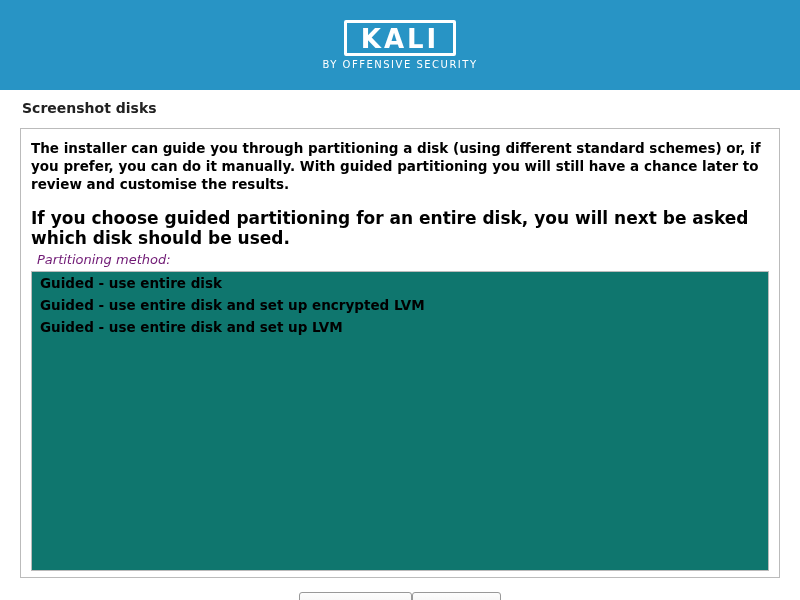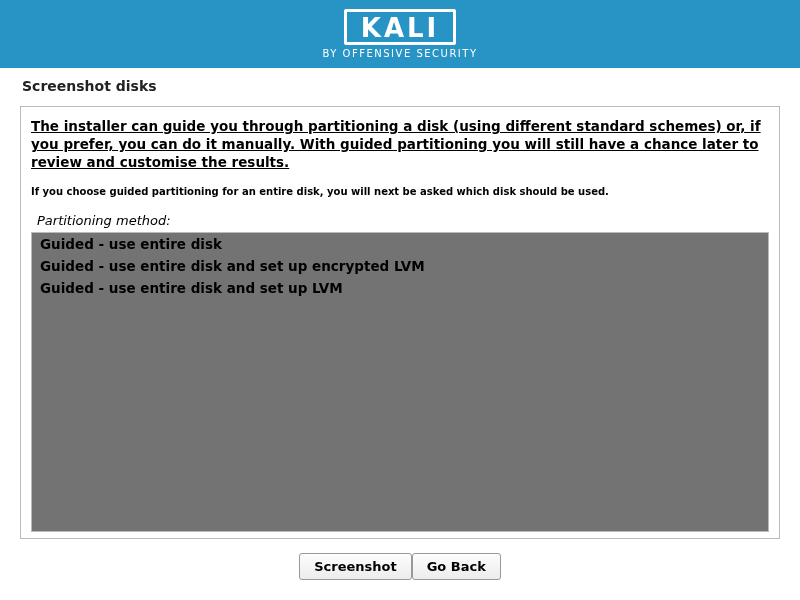--- a/index.html
+++ b/index.html
@@ -10,21 +10,21 @@
     body {
       width: 800px;
       height: 600px;
       font-family: "DejaVu Sans", Arial, sans-serif;
       font-size: 13px;
       background: #fff;
       overflow: hidden;
     }
     .header {
       background: #2894c5;
-      height: 68px;
+      height: 90px;
       display: flex;
       flex-direction: column;
       align-items: center;
       justify-content: center;
       color: #fff;
     }
     .logo-box {
       border: 3px solid #fff;
       padding: 2px 14px 0 14px;
       border-radius: 2px;
@@ -53,38 +53,37 @@
     }
     .main-panel {
       border: 1px solid #bbb;
       padding: 10px 10px 6px 10px;
     }
     .desc {
       font-weight: bold;
       font-size: 13.5px;
       line-height: 1.35;
       margin-bottom: 14px;
-      text-decoration: underline;
     }
     .desc2 {
       font-weight: bold;
-      font-size: 10px;
-      margin-bottom: 16px;
+      font-size: 17px;
+      margin-bottom: 4px;
     }
     .method-label {
       font-style: italic;
       font-size: 13px;
       margin-left: 6px;
       margin-bottom: 4px;
-      color: #000000;
+      color: #701a75;
     }
     .options-box {
       border: 1px solid #bbb;
       height: 300px;
-      background: #737373;
+      background: #0f766e;
       overflow: hidden;
     }
     .option {
       padding: 3px 8px;
       font-weight: bold;
       font-size: 13.5px;
       cursor: pointer;
       color: #000;
     }
     .option.selected {

